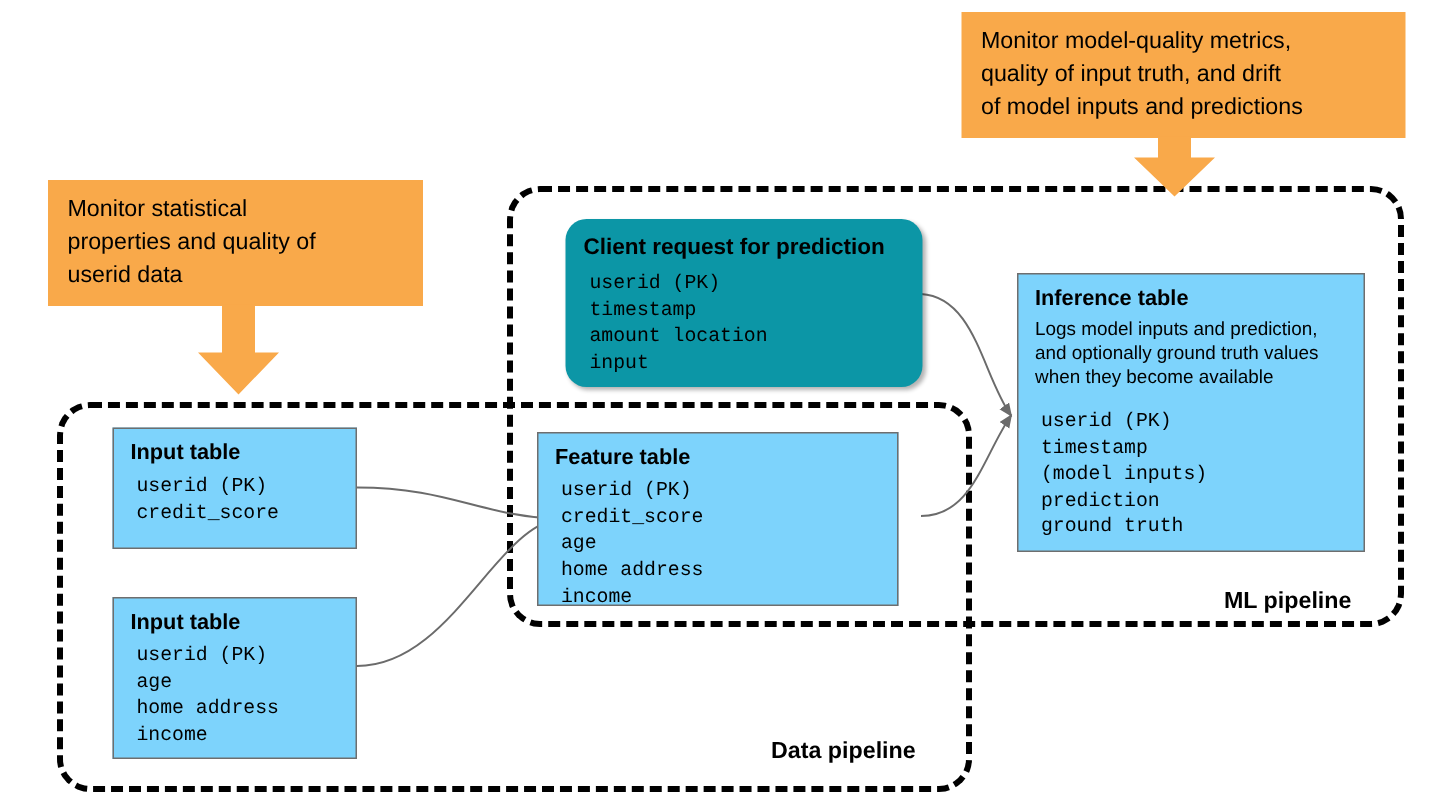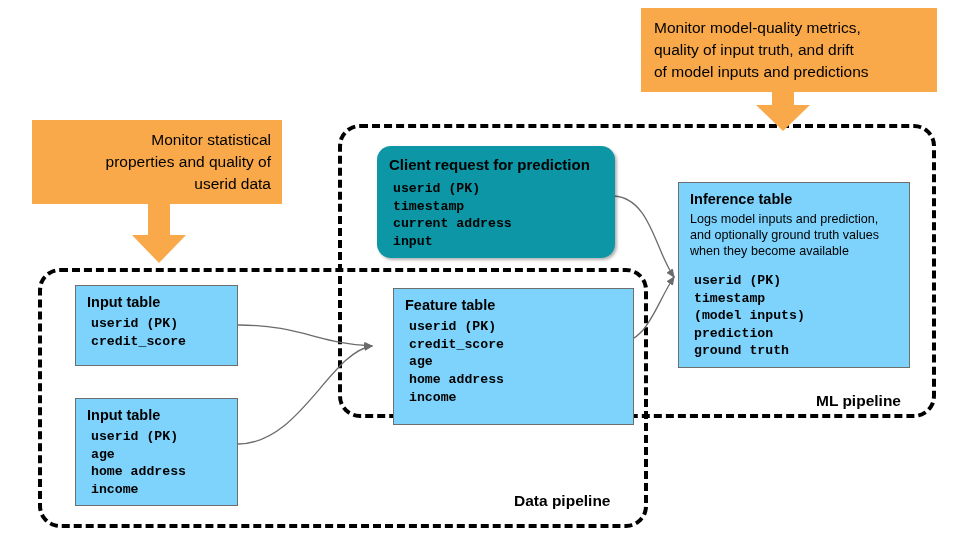--- a/index.html
+++ b/index.html
@@ -67,21 +67,21 @@
   }
   .entity-desc {
     font-size: 12.6px;
     color: #000000;
     line-height: 1.26;
     margin: 0 0 12px 0;
   }
   .entity-desc-line { display: block; white-space: pre; }
   .entity-fields {
     font-family: "Liberation Mono", monospace;
-    font-weight: bold;
+    font-weight: normal;
     font-size: 13.2px;
     line-height: 1.33;
     color: #000000;
     padding-left: 4px;
   }
   .entity-field { display: block; white-space: pre; }
 
   .entity.teal {
     background: #0C96A6;
     border: none;
@@ -120,21 +120,21 @@
 
     <path d="M 238 325 C 300 325, 320 344, 372 346" fill="none" stroke="#6B6B6B" stroke-width="1.3" marker-end="url(#arrowhead)"></path>
 
     <path d="M 238 444 C 300 444, 330 352, 372 346" fill="none" stroke="#6B6B6B" stroke-width="1.3" marker-end="url(#arrowhead)"></path>
 
     <path d="M 614 196 C 650 198, 655 250, 674 277" fill="none" stroke="#6B6B6B" stroke-width="1.3" marker-end="url(#arrowhead)"></path>
 
     <path d="M 614 344 C 648 344, 655 305, 674 277" fill="none" stroke="#6B6B6B" stroke-width="1.3" marker-end="url(#arrowhead)"></path>
   </svg>
 
-  <div class="callout" style="left:32px; top:120px; width:250px; height:84px;text-align:right;">
+  <div class="callout" style="left:32px; top:120px; width:250px; height:84px;">
     <span class="callout-line">Monitor statistical</span>
     <span class="callout-line">properties and quality of</span>
     <span class="callout-line">userid data</span>
   </div>
   <svg class="orange-arrow" style="left:124px; top:203px;" width="70" height="62" viewBox="0 0 70 62" xmlns="http://www.w3.org/2000/svg">
     <path d="M24 0 L46 0 L46 32 L62 32 L35 60 L8 32 L24 32 Z" fill="#F9A94A"></path>
   </svg>
 
   <div class="callout" style="left:641px; top:8px; width:296px; height:84px;">
     <span class="callout-line">Monitor model-quality metrics,</span>
@@ -143,42 +143,42 @@
   </div>
   <svg class="orange-arrow" style="left:748px; top:91px;" width="70" height="42" viewBox="0 0 70 42" xmlns="http://www.w3.org/2000/svg">
     <path d="M24 0 L46 0 L46 14 L62 14 L35 40 L8 14 L24 14 Z" fill="#F9A94A"></path>
   </svg>
 
   <div class="entity teal" style="left:377px; top:146px; width:238px; height:112px; padding:10px 12px;">
     <div class="entity-title">Client request for prediction</div>
     <div class="entity-fields">
       <span class="entity-field">userid (PK)</span>
       <span class="entity-field">timestamp</span>
-      <span class="entity-field">current address</span>
+      <span class="entity-field">amount location</span>
       <span class="entity-field">input</span>
     </div>
   </div>
 
   <div class="entity" style="left:678px; top:182px; width:232px; height:186px;">
     <div class="entity-title">Inference table</div>
     <div class="entity-desc">
       <span class="entity-desc-line">Logs model inputs and prediction,</span>
       <span class="entity-desc-line">and optionally ground truth values</span>
       <span class="entity-desc-line">when they become available</span>
     </div>
     <div class="entity-fields">
       <span class="entity-field">userid (PK)</span>
       <span class="entity-field">timestamp</span>
       <span class="entity-field">(model inputs)</span>
       <span class="entity-field">prediction</span>
       <span class="entity-field">ground truth</span>
     </div>
   </div>
 
-  <div class="entity" style="left:393px; top:288px; width:241px; height:137px;">
+  <div class="entity" style="left:358px; top:288px; width:241px; height:116px;">
     <div class="entity-title">Feature table</div>
     <div class="entity-fields">
       <span class="entity-field">userid (PK)</span>
       <span class="entity-field">credit_score</span>
       <span class="entity-field">age</span>
       <span class="entity-field">home address</span>
       <span class="entity-field">income</span>
     </div>
   </div>
 

